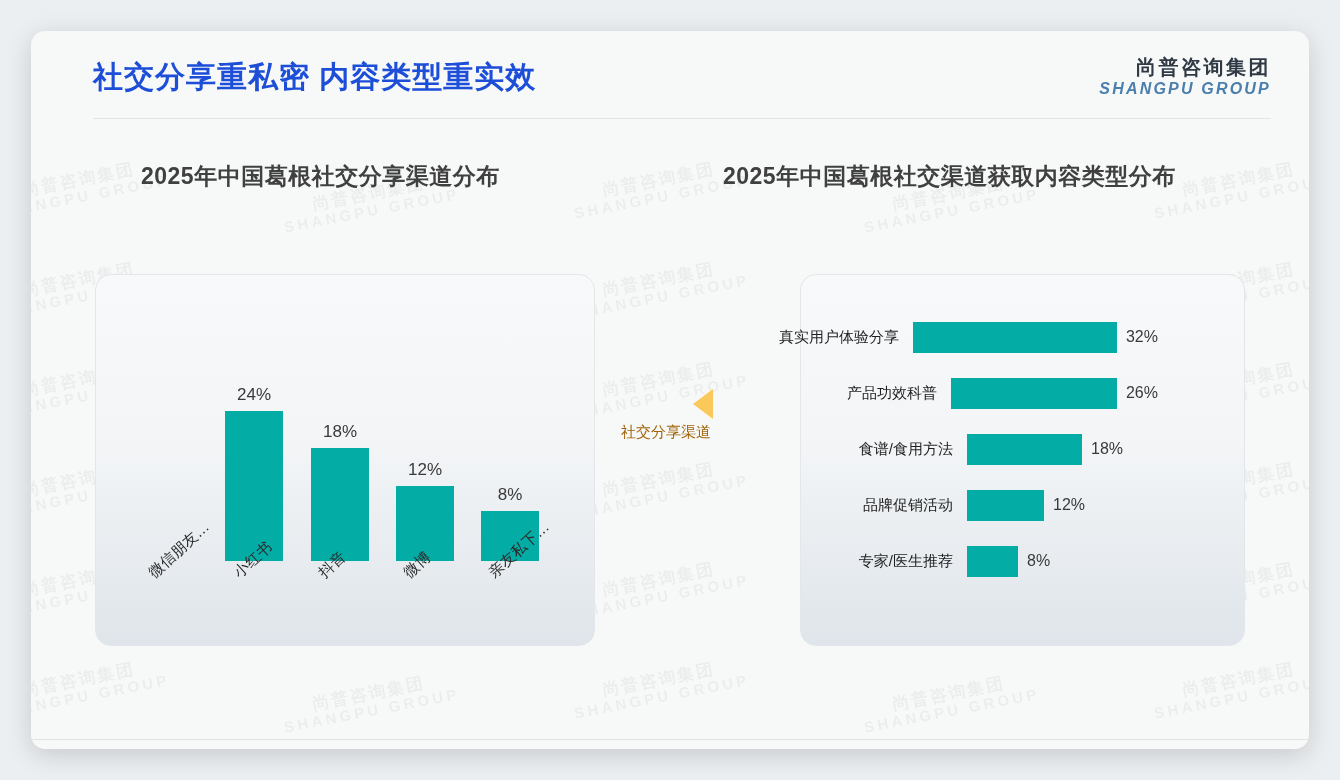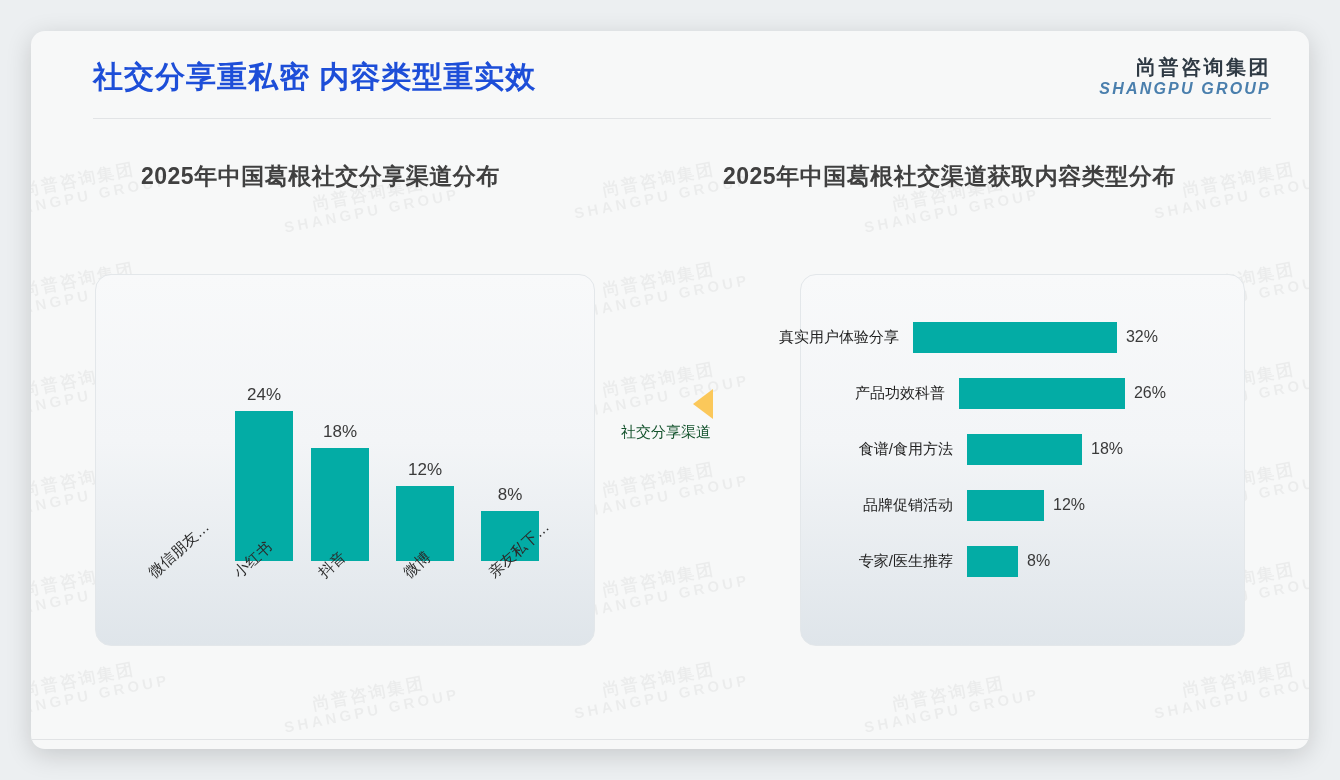--- a/index.html
+++ b/index.html
@@ -146,21 +146,21 @@
     border-right: 20px solid #fbc85a;
   }
   .tri-right {
     border-top: 15px solid transparent;
     border-bottom: 15px solid transparent;
     border-left: 20px solid #fbc85a;
   }
   .anno-text { font-size: 15px; white-space: nowrap; }
   #anno1 { left: 590px; top: 358px; }
   #anno1 .tri { margin-left: 72px; }
-  #anno1 .anno-text { color: #14532d; margin-top: 4px; }
+  #anno1 .anno-text { color: #a16207; margin-top: 4px; }
   #anno2 { left: 657px; top: 528px; }
   #anno2 .tri { margin-left: 6px; }
   #anno2 .anno-text { color: #1bab9e; margin-top: 4px; }
 
   
   .footnote {
     position: absolute; left: 64px; top: 665px;
     width: 500px; height: 30px;
     border-radius: 6px;
     background: linear-gradient(to right, #f2f4f6, #fafbfb);
@@ -318,21 +318,21 @@
   <div class="header-divider"></div>
 
   <div class="chart-title" id="title-left">2025年中国葛根社交分享渠道分布</div>
   <div class="chart-title" id="title-right">2025年中国葛根社交渠道获取内容类型分布</div>
 
   <div class="panel" id="panel-left"></div>
   <div class="panel" id="panel-right"></div>
 
   <div id="chart-left">
       <div class="vbar-label" style="left: 50px; top: 294px;">微信朋友…</div>
-      <div class="vbar-group" style="left: 140px;">
+      <div class="vbar-group" style="left: 130px;">
         <div class="vbar-value">24%</div>
         <div class="vbar" style="height: 150px; background: rgb(3, 172, 165);"></div>
       </div>
       <div class="vbar-label" style="left: 135px; top: 294px;">小红书</div>
       <div class="vbar-group" style="left: 216px;">
         <div class="vbar-value">18%</div>
         <div class="vbar" style="height: 113px; background: rgb(3, 172, 165);"></div>
       </div>
       <div class="vbar-label" style="left: 220px; top: 294px;">抖音</div>
       <div class="vbar-group" style="left: 301px;">
@@ -346,21 +346,21 @@
       </div>
       <div class="vbar-label" style="left: 390px; top: 294px;">亲友私下…</div>
     </div>
 
   <div id="chart-right">
       <div class="hbar-row" style="top: 44px;">
         <div class="hbar-label">真实用户体验分享</div>
         <div class="hbar" style="width: 204px; background: rgb(3, 172, 165);"></div>
         <div class="hbar-value">32%</div>
       </div>
-      <div class="hbar-row" style="top: 100px; margin-left: 8px;">
+      <div class="hbar-row" style="top: 100px;">
         <div class="hbar-label">产品功效科普</div>
         <div class="hbar" style="width: 166px; background: rgb(3, 172, 165);"></div>
         <div class="hbar-value">26%</div>
       </div>
       <div class="hbar-row" style="top: 156px;">
         <div class="hbar-label">食谱/食用方法</div>
         <div class="hbar" style="width: 115px; background: rgb(3, 172, 165);"></div>
         <div class="hbar-value">18%</div>
       </div>
       <div class="hbar-row" style="top: 212px;">

